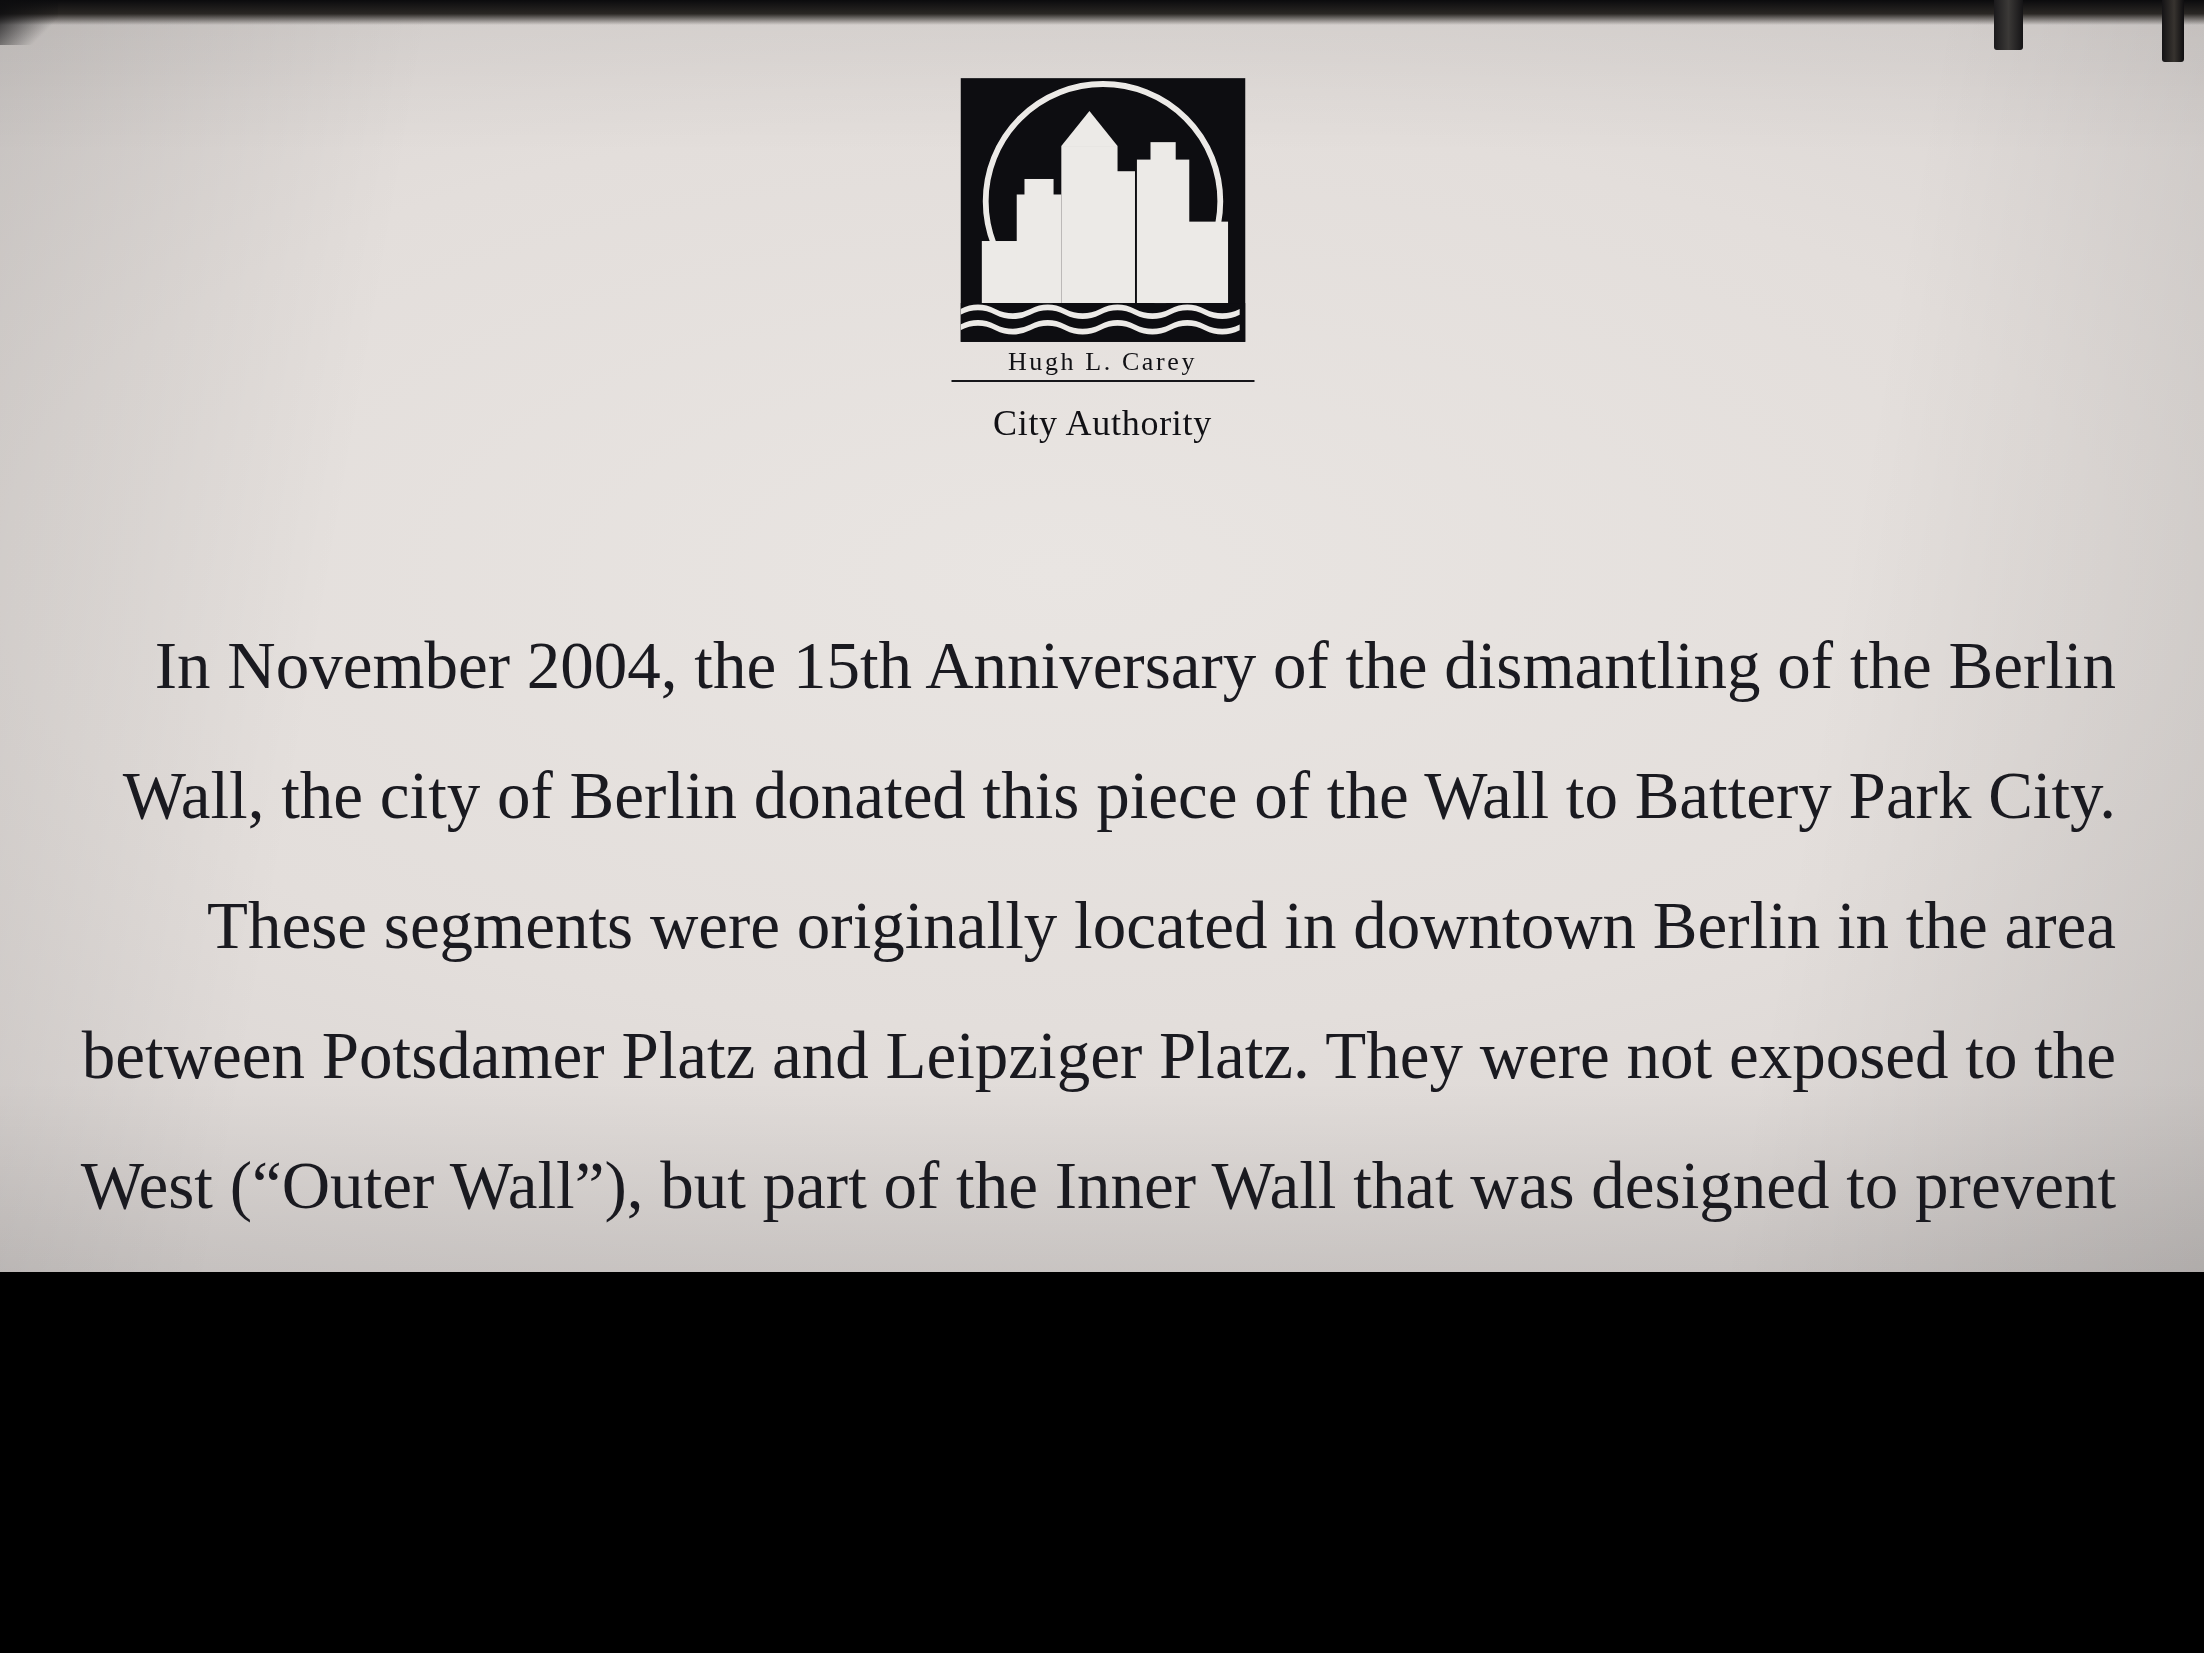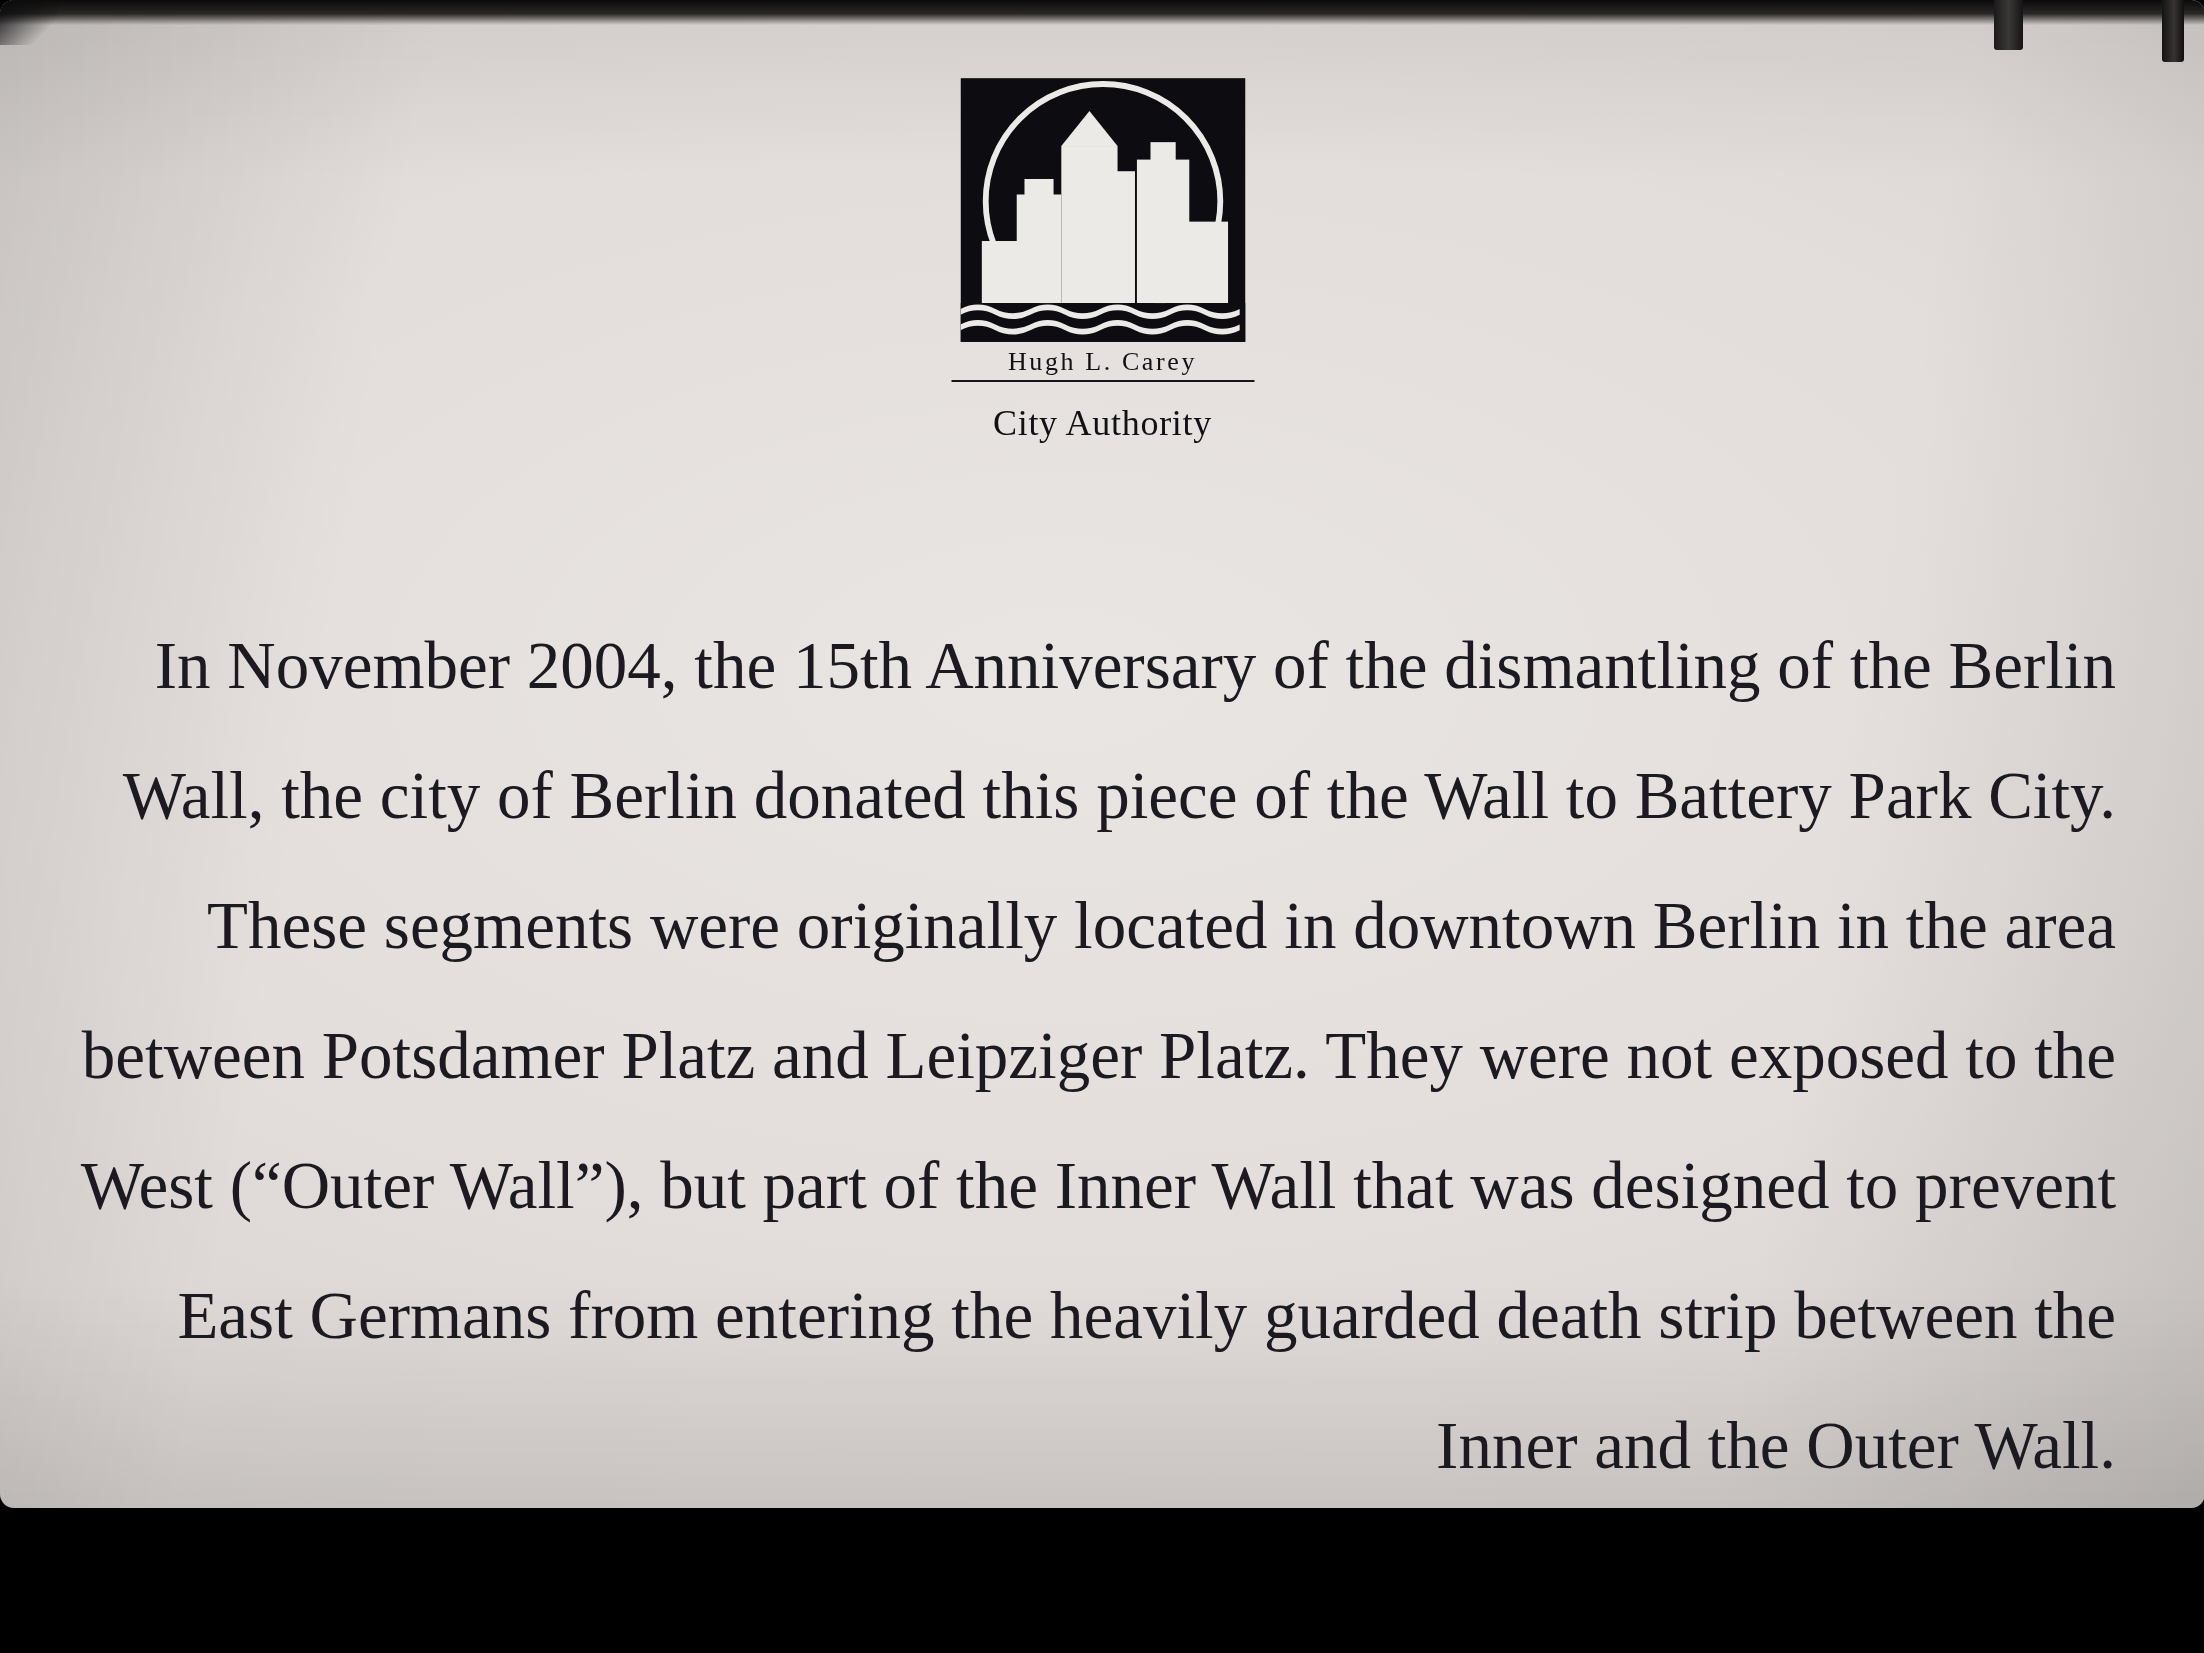--- a/index.html
+++ b/index.html
@@ -9,27 +9,26 @@
   }
   body {
     width: 2205px;
     height: 1654px;
     overflow: hidden;
   }
 
   .plaque {
     position: relative;
     width: 2205px;
-    height: 1508px;
+    height: 1272px;
     background:
       radial-gradient(ellipse 120% 90% at 48% 45%, #e9e5e2 0%, #e3dedb 40%, #d8d3d1 72%, #cbc6c5 100%);
     font-family: "Liberation Serif", serif;
     color: #17171c;
     overflow: hidden;
-    border-radius: 14px;
   }
 
   
   .plaque::after {
     content: "";
     position: absolute;
     inset: 0;
     pointer-events: none;
     background:
       linear-gradient(100deg, rgba(0,0,0,0.10) 0%, rgba(0,0,0,0.0) 18%, rgba(0,0,0,0.0) 80%, rgba(0,0,0,0.10) 100%),

